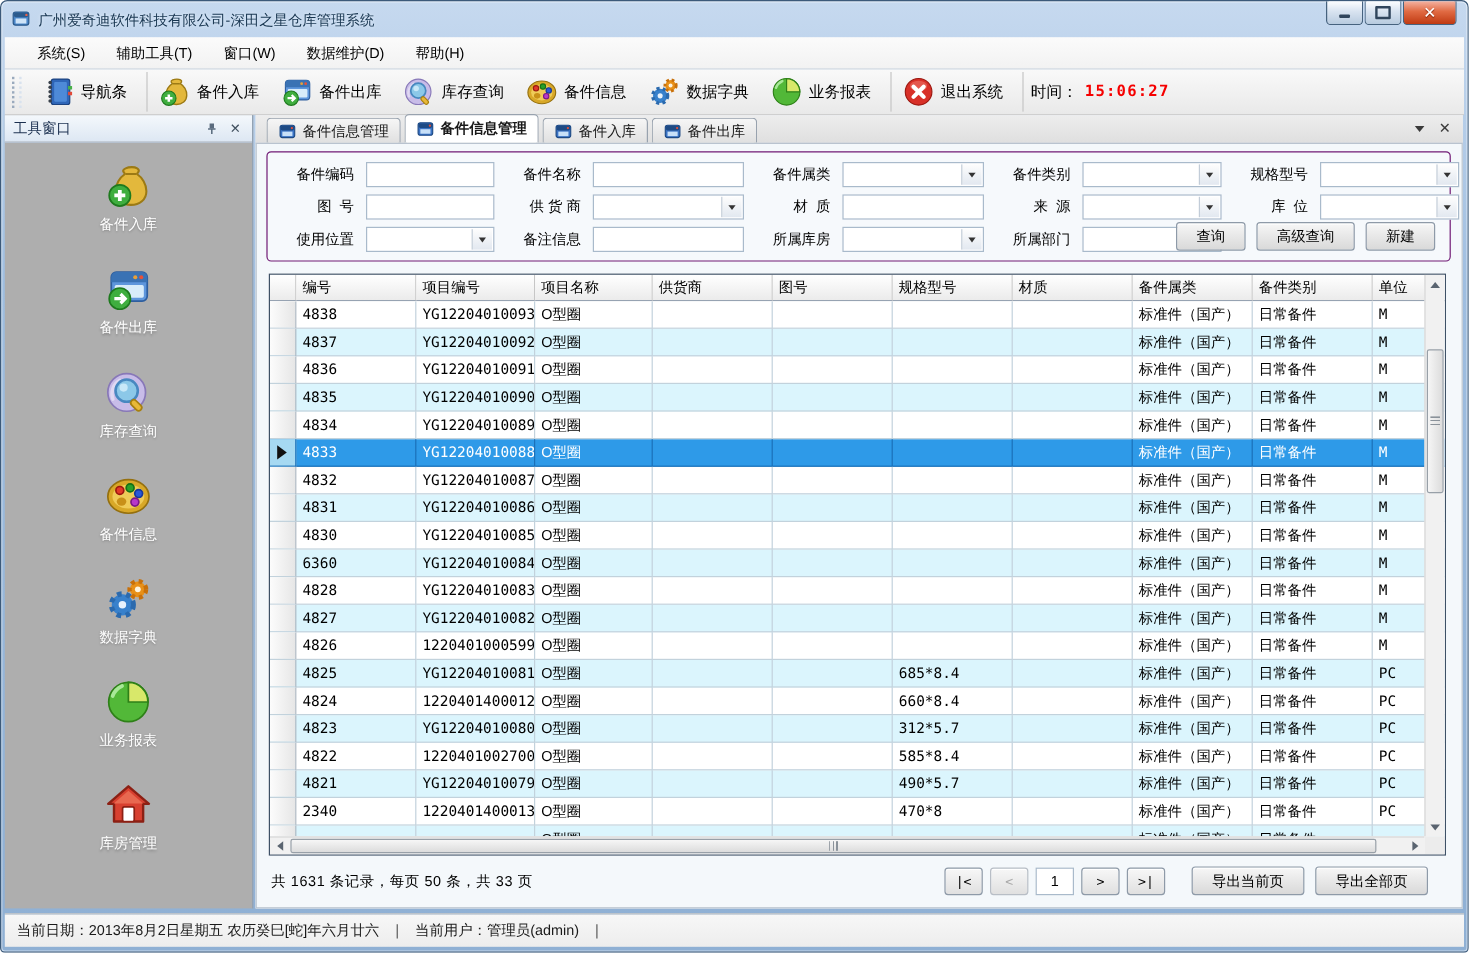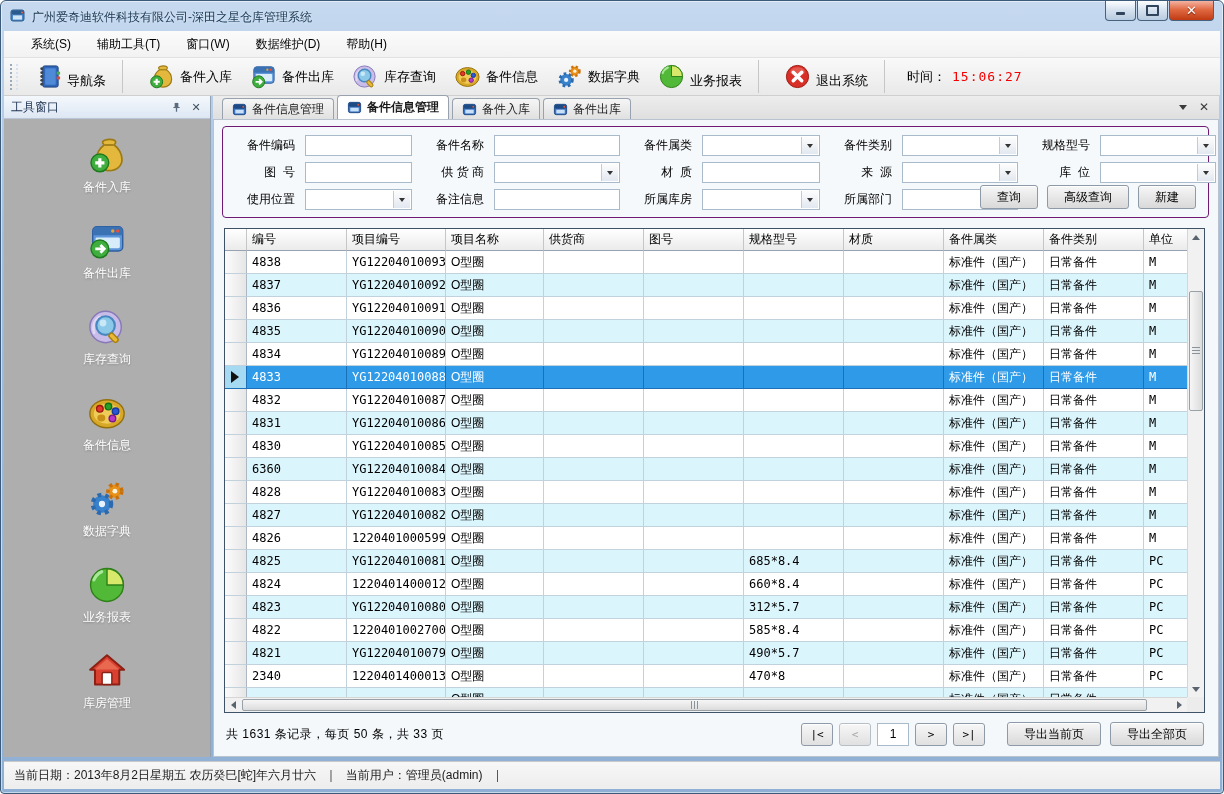--- a/index.html
+++ b/index.html
@@ -26,25 +26,25 @@
   
   .menubar{position:absolute;left:3px;right:3px;top:30px;height:27px;background:linear-gradient(#FBFBFB,#F2F2F2);
            border-bottom:1px solid #E2E2E2;display:flex;align-items:center;padding-left:14px;box-sizing:border-box;}
   .menu-item{padding:5px 13px;font-size:12px;}
 
   
   .toolbar{position:absolute;left:3px;right:3px;top:57px;height:38px;background:linear-gradient(#F9F9F9,#E9E9E9);
            border-bottom:1px solid #CFCFCF;display:flex;align-items:center;padding-left:6px;box-sizing:border-box;}
   .tb-grip{width:4px;height:26px;border-left:2px dotted #9AAABD;border-right:2px dotted #D8E2EE;margin-right:8px;}
   .tb-btn{display:flex;align-items:center;gap:5px;padding:3px 9px;font-size:13px;white-space:nowrap;}
-  .tb-btn.sep-after{border-right:1px solid #C6C6C6;padding-right:16px;margin-right:16px;align-items:flex-end;}
+  .tb-btn.sep-after{border-right:1px solid #C6C6C6;padding-right:16px;margin-right:0;}
   .tb-icon{width:27px;height:27px;display:inline-block;}
   .tb-icon svg{width:100%;height:100%;}
   .tb-time{display:flex;align-items:center;gap:6px;margin-left:6px;font-size:13px;}
-  .tb-time-value{color:#F50000;font-weight:normal;letter-spacing:1px;}
+  .tb-time-value{color:#F50000;font-weight:bold;letter-spacing:1px;}
 
   
   .sidebar{position:absolute;left:3px;top:95px;width:207px;bottom:36px;background:#AEAEAE;border-right:1px solid #93A2B2;box-sizing:border-box;}
   .sb-caption{height:22px;background:linear-gradient(#F4F8FC,#DDE7F3);border-bottom:1px solid #B9C6D8;
               display:flex;align-items:center;padding:0 7px;color:#1C3050;}
   .sb-caption .spacer{flex:1;}
   .sb-cap-ico{width:14px;height:14px;display:flex;align-items:center;justify-content:center;color:#41505F;font-size:11px;margin-left:6px;}
   .sb-group-header{height:21px;line-height:21px;text-align:center;background:linear-gradient(#FFFFFF,#D9D9D9);
                    border-bottom:1px solid #ABABAB;color:#101010;}
   .sb-items{display:flex;flex-direction:column;align-items:center;gap:25px;padding-top:16px;}
@@ -114,21 +114,21 @@
   .grip-v{width:8px;height:8px;background:repeating-linear-gradient(180deg,#8A929A 0 1px,transparent 1px 3px);}
   .hscroll{position:absolute;left:0;right:17px;bottom:0;height:15px;background:#F1F1F1;border-top:1px solid #D6D6D6;box-sizing:border-box;}
   .hs-btn{position:absolute;top:0;bottom:0;width:16px;display:flex;align-items:center;justify-content:center;}
   .hs-btn.left{left:0;} .hs-btn.right{right:0;}
   .hs-thumb{position:absolute;left:17px;right:40px;top:1px;bottom:1px;border:1px solid #98A0A8;border-radius:2px;
             background:linear-gradient(#F6F6F6,#DCDCDC);display:flex;align-items:center;justify-content:center;}
   .grip-h{width:8px;height:8px;background:repeating-linear-gradient(90deg,#8A929A 0 1px,transparent 1px 3px);}
   .sb-corner{position:absolute;right:0;bottom:0;width:17px;height:15px;background:#ECECEC;}
 
   
-  .pagination{position:absolute;left:12px;right:14px;top:601px;height:26px;display:flex;align-items:center;justify-content:space-between;}
+  .pagination{position:absolute;left:12px;right:28px;top:601px;height:26px;display:flex;align-items:center;justify-content:space-between;}
   .pg-summary{font-size:12px;letter-spacing:.5px;}
   .pg-nav{margin-left:auto;display:flex;align-items:center;gap:6px;}
   .pg-btn{width:30px;height:21px;padding:0;justify-content:center;font-size:11px;display:flex;align-items:center;
           border:1px solid #8E9AA8;border-radius:3px;background:linear-gradient(#F7F7F7,#E0E0E0);box-shadow:inset 0 1px 0 #FFF;}
   .pg-btn.disabled{color:#A8A8A8;border-color:#B8BEC6;}
   .pg-input{width:26px;height:19px;border:1px solid #A9BACB;text-align:center;font:inherit;background:#FFF;}
   .pg-exports{display:flex;gap:9px;margin-left:22px;}
 
   
   .statusbar{position:absolute;left:3px;right:3px;bottom:4px;height:28px;background:linear-gradient(#F7F7F7,#EDEDED);

